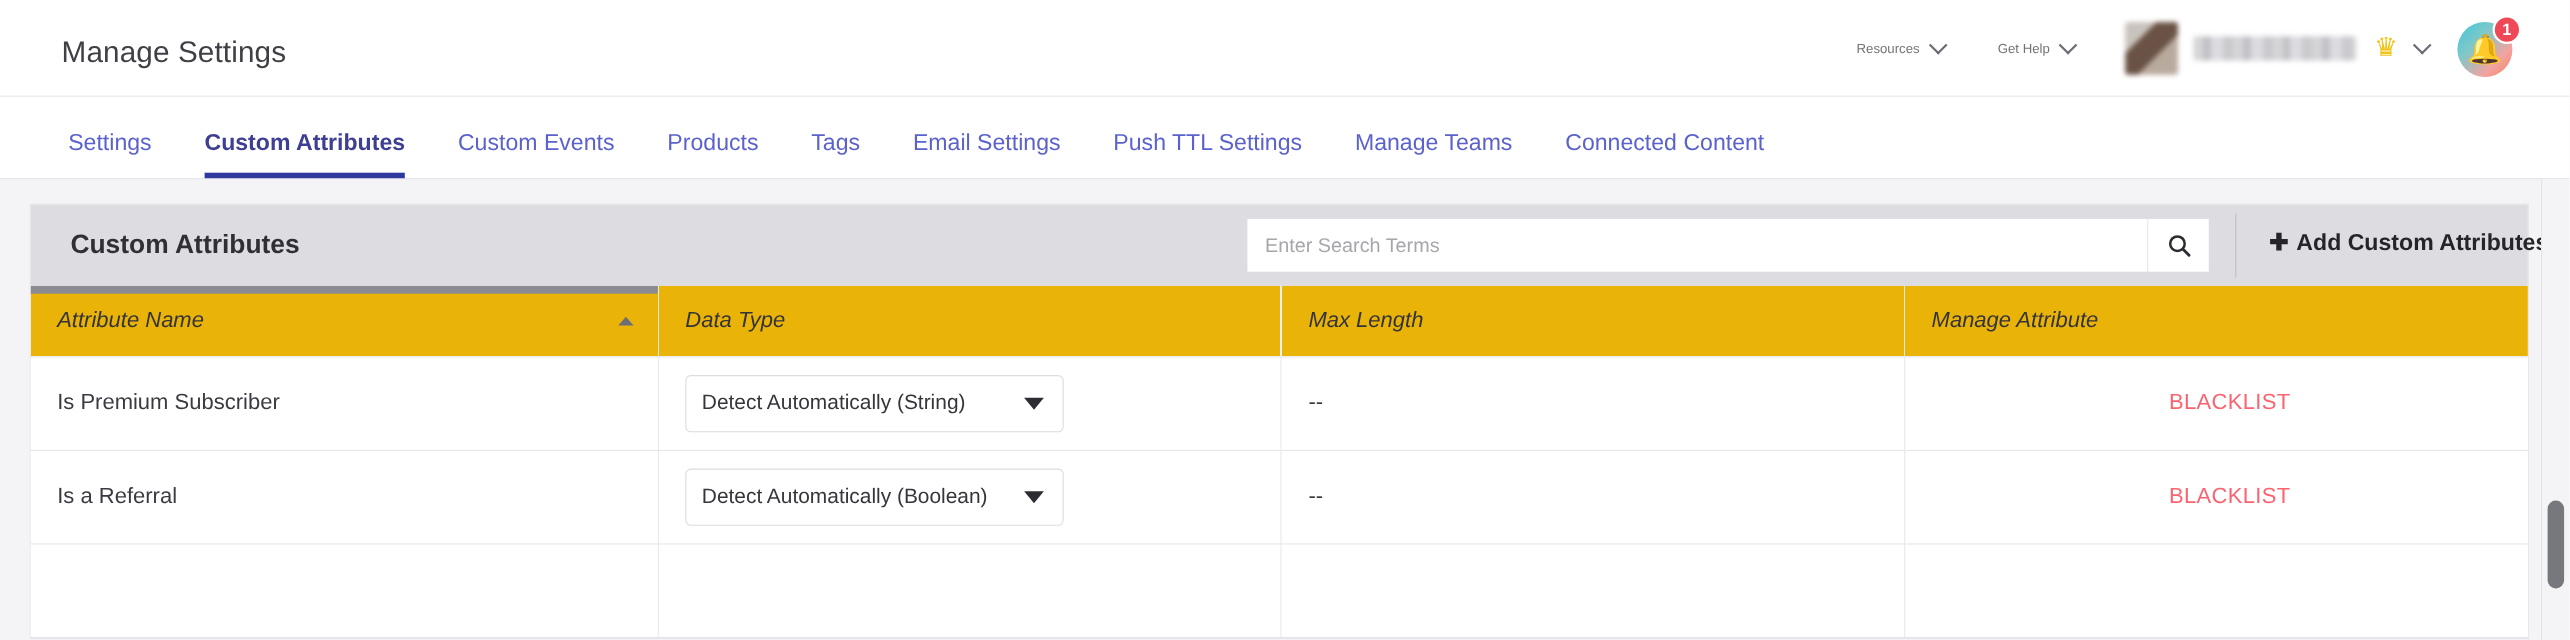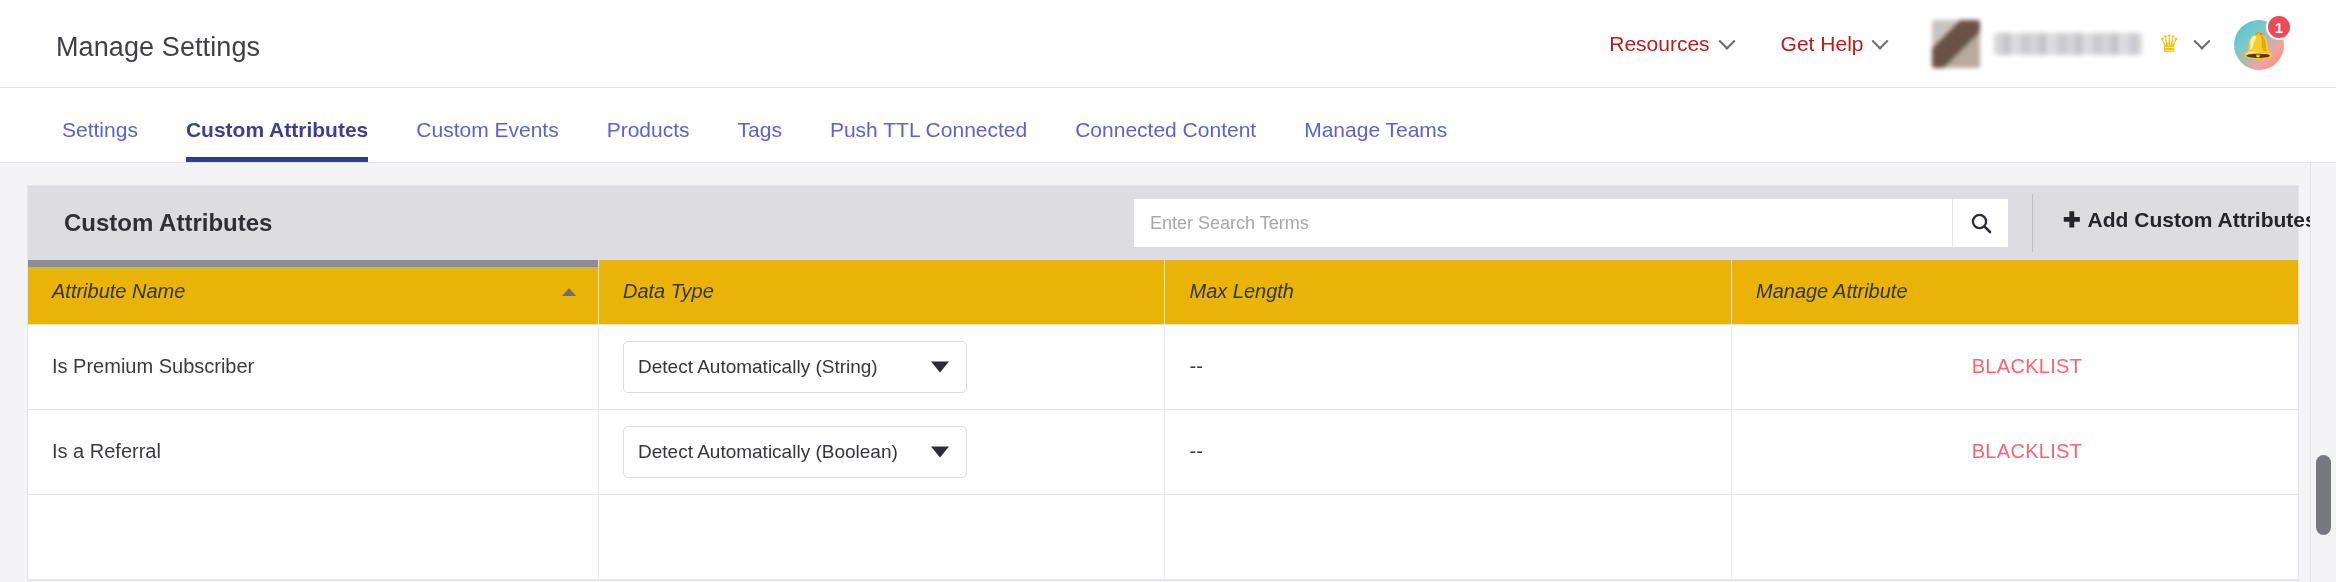--- a/index.html
+++ b/index.html
@@ -25,21 +25,21 @@
   .app-title {
     position: absolute; left: 56px; top: 32px;
     font-size: 27px; color: #3f3f46; letter-spacing: .1px;
   }
   .topright {
     position: absolute; right: 46px; top: 0; height: 88px;
     display: flex; align-items: center; gap: 0;
   }
   .tr-menu {
     display: flex; align-items: center; gap: 11px;
-    font-size: 21px; color: #b91c1c; cursor: pointer; padding: 6px 2px;
+    font-size: 12px; color: #737373; cursor: pointer; padding: 6px 2px;
     margin-right: 44px;
   }
   .caret-down {
     display: inline-block; width: 12px; height: 12px;
     border-right: 2px solid #6b6b75; border-bottom: 2px solid #6b6b75;
     transform: rotate(45deg) translate(-2px,-2px);
   }
   .user-block { display: flex; align-items: center; gap: 0; margin-right: 26px; }
   .avatar {
     width: 48px; height: 48px; border-radius: 3px; overflow: hidden;
@@ -219,23 +219,24 @@
 
     </div>
   </div>
 
   <div class="tabnav">
     <div class="tab">Settings</div>
     <div class="tab active">Custom Attributes</div>
     <div class="tab">Custom Events</div>
     <div class="tab">Products</div>
     <div class="tab">Tags</div>
-    <div class="tab">Push TTL Connected</div>
+    <div class="tab">Email Settings</div>
+    <div class="tab">Push TTL Settings</div>
+    <div class="tab">Manage Teams</div>
     <div class="tab">Connected Content</div>
-    <div class="tab">Manage Teams</div>
   </div>
 
   <div class="panel">
 
     <div class="panel-head">
       <div class="panel-title">Custom Attributes</div>
 
       <div class="search-wrap">
         <input class="search-input" type="text" placeholder="Enter Search Terms" style="">
         <button class="search-btn">

